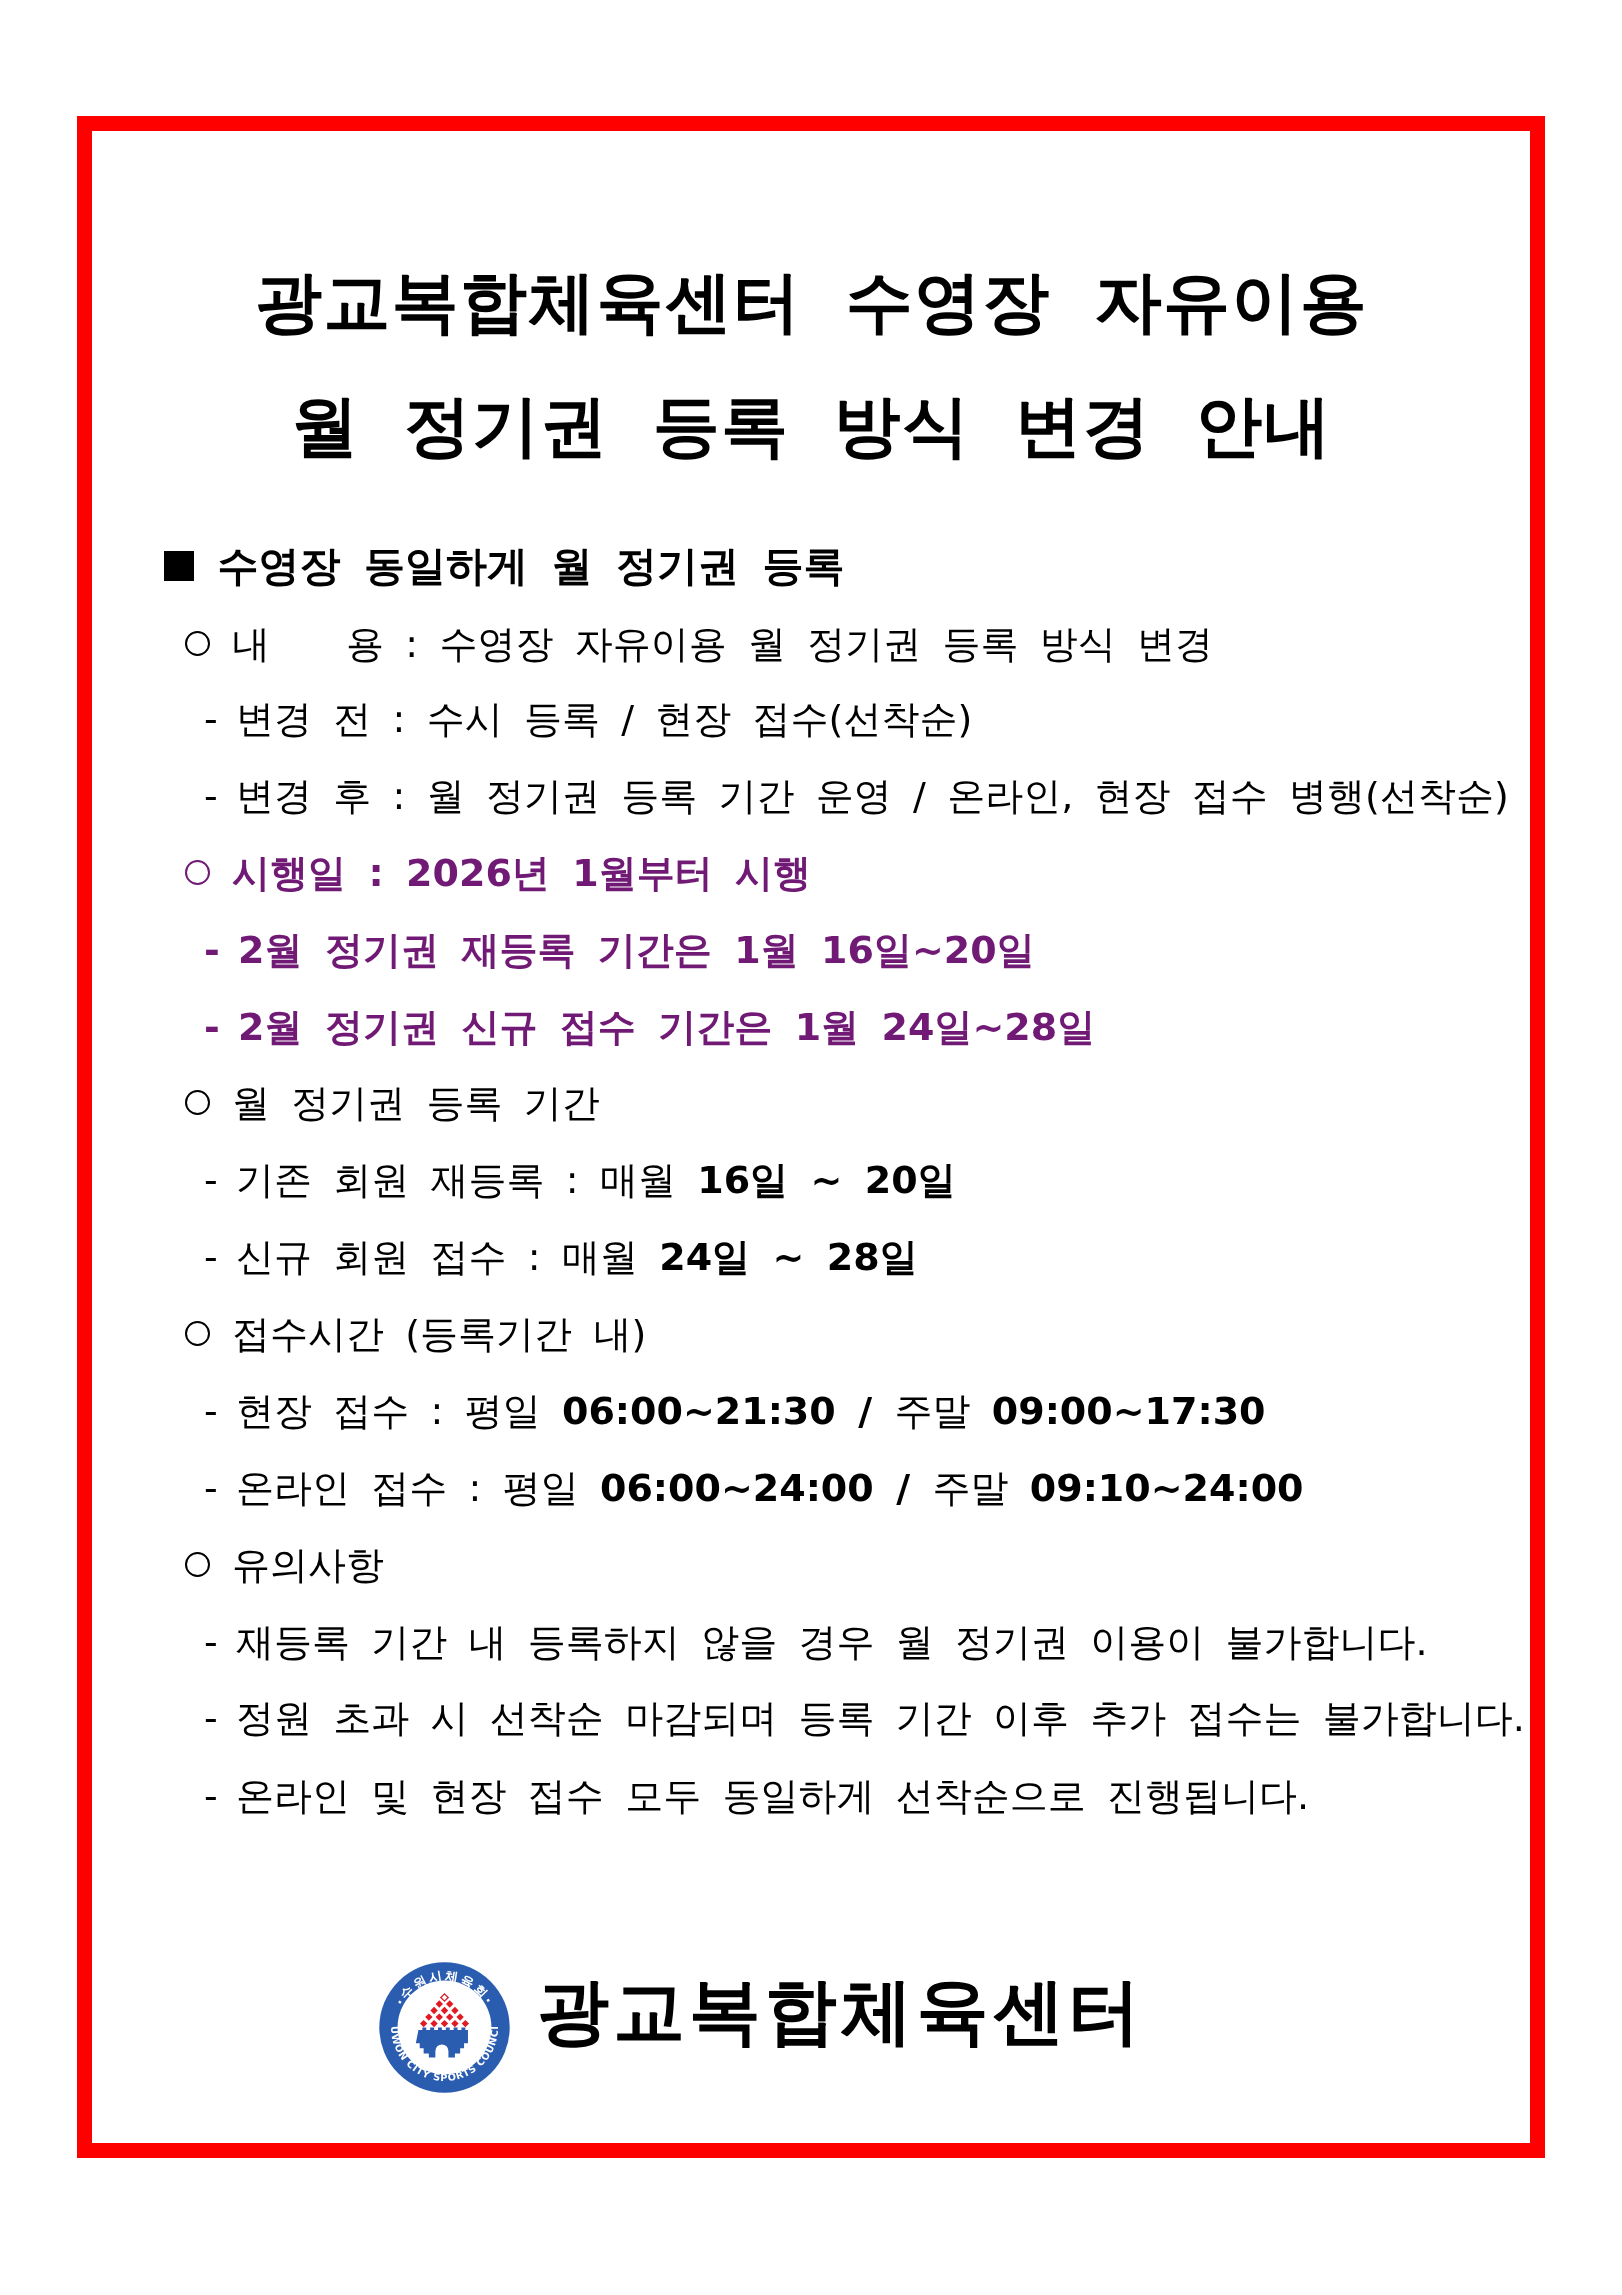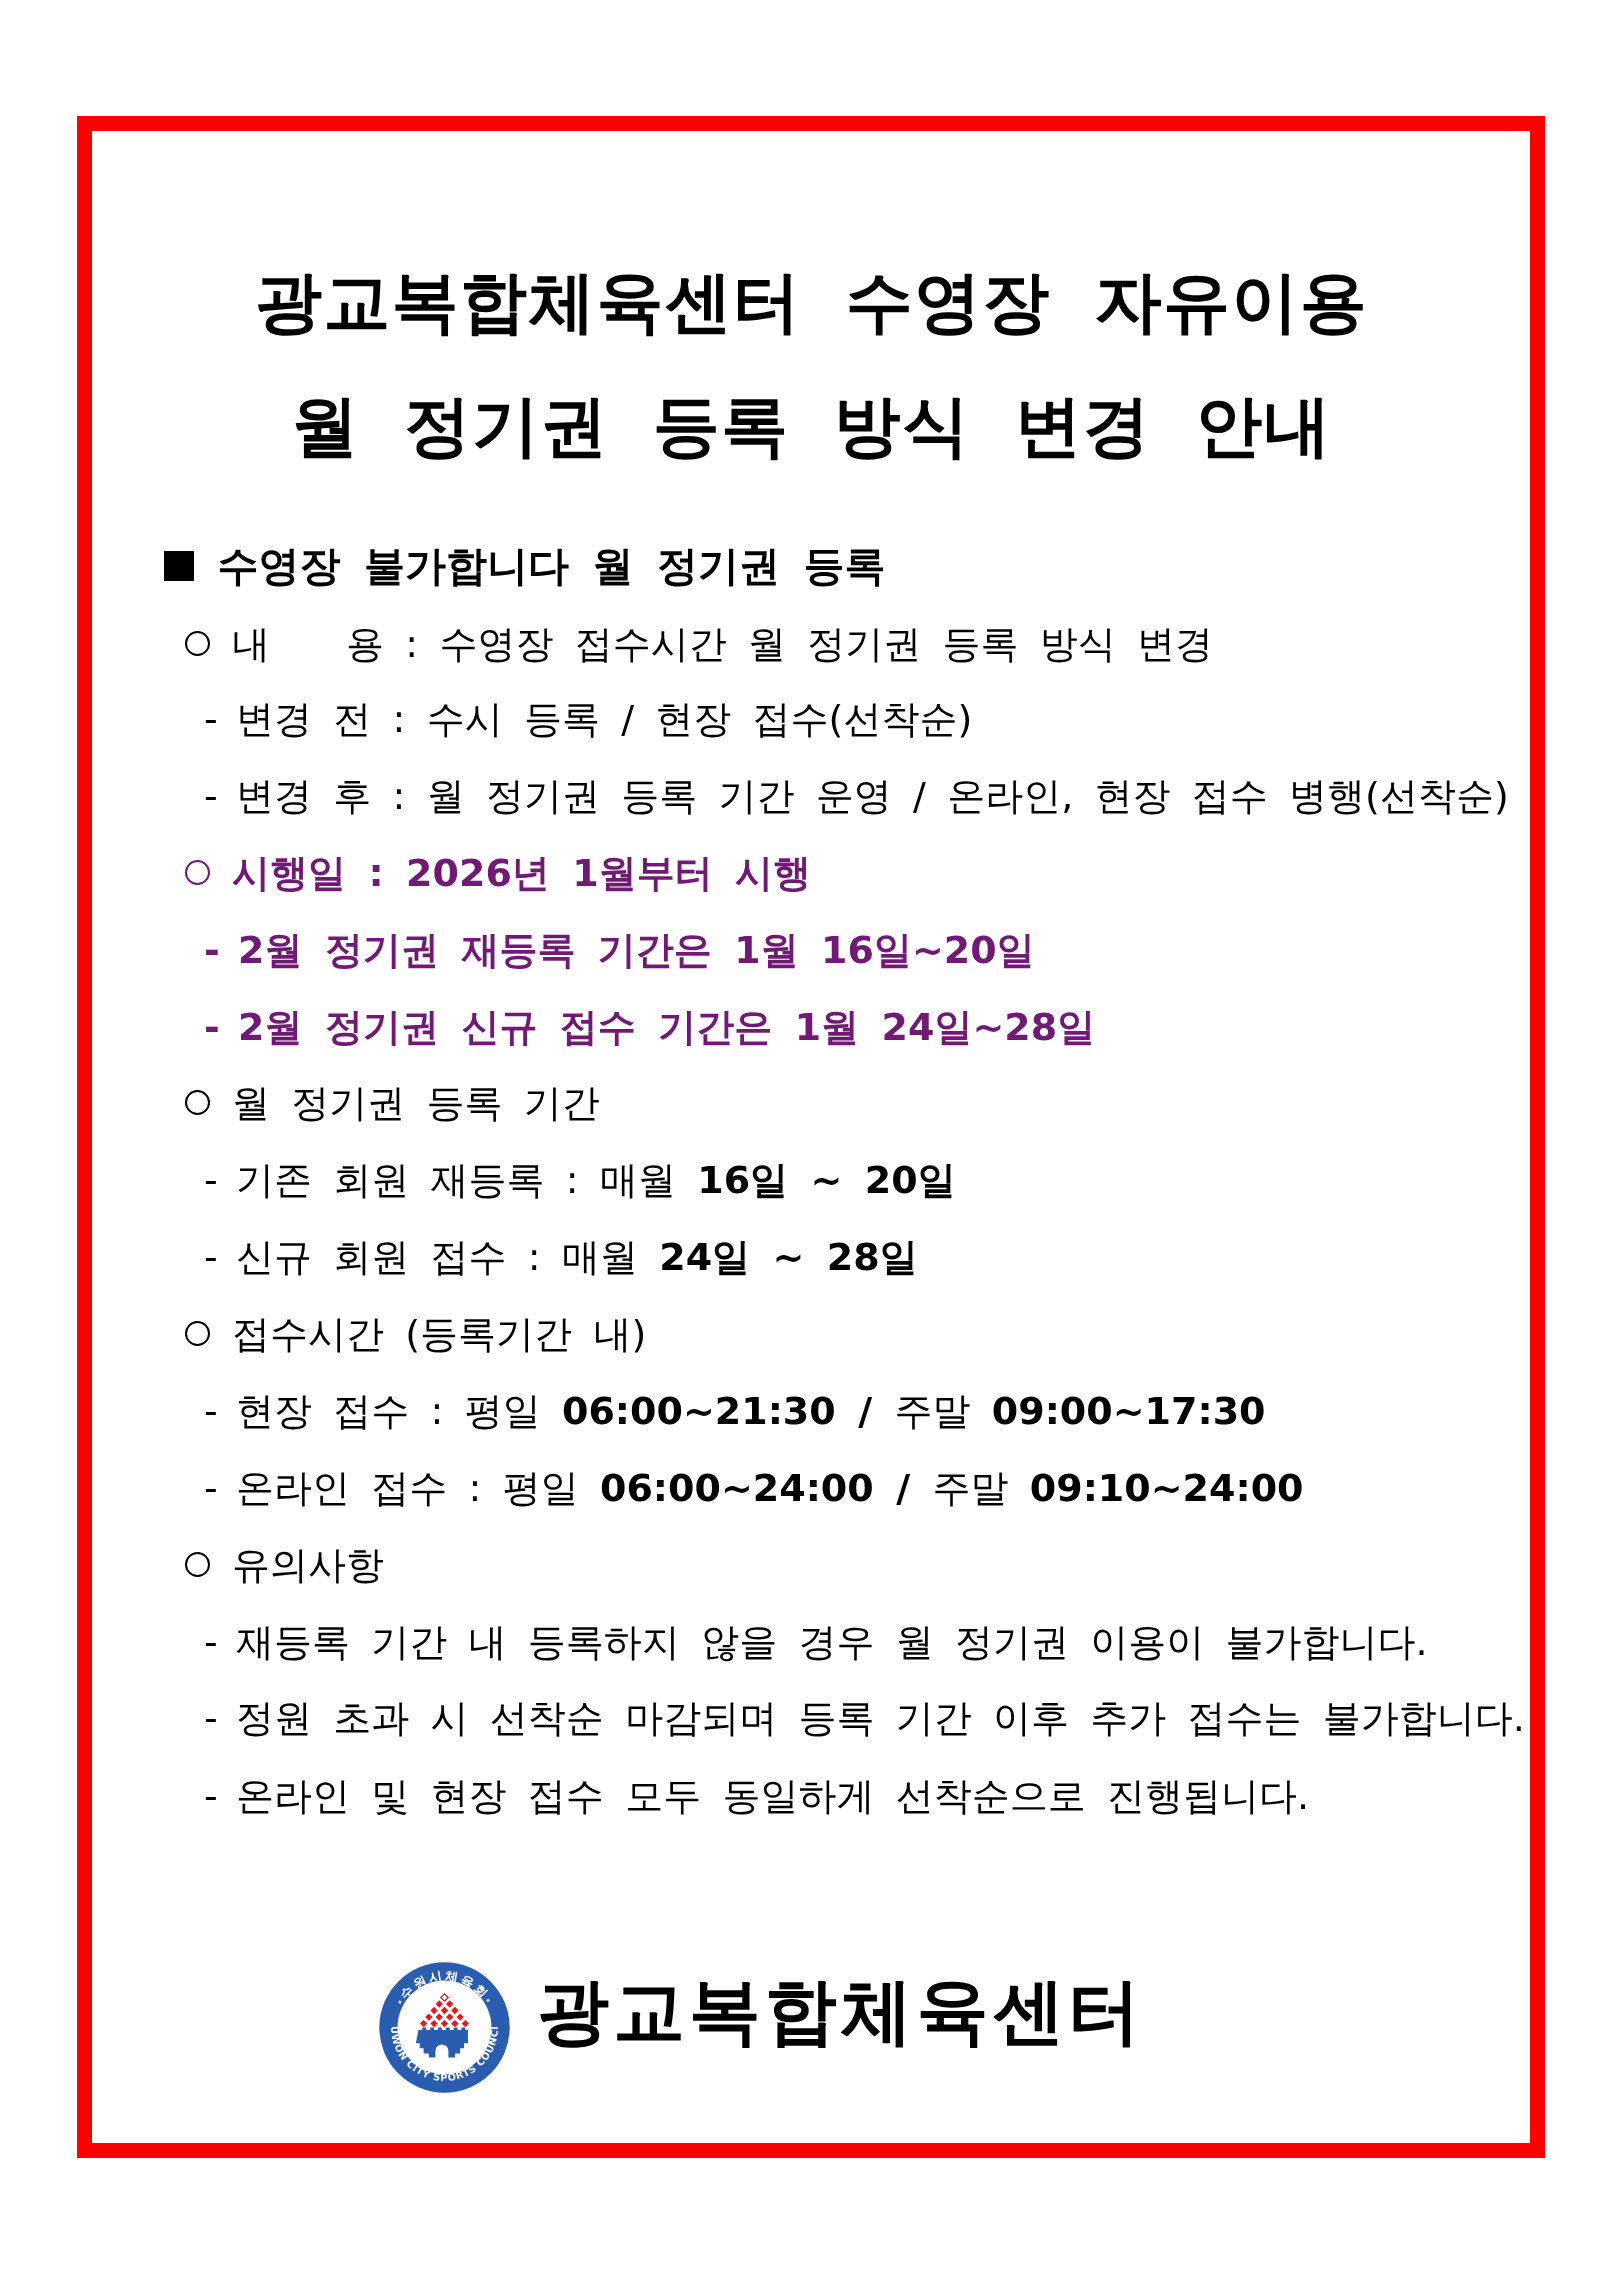--- a/index.html
+++ b/index.html
@@ -25,25 +25,25 @@
   </style>
 </head>
 <body>
 
 <div class="frame"></div>
 
 <div class="title" style="top:257px;">광교복합체육센터 수영장 자유이용</div>
 <div class="title" style="top:381px;">월 정기권 등록 방식 변경 안내</div>
 
 <div class="line section" style="left:164px; top:546px;">
-  <span class="sq"></span><span>수영장 불가합니다 월 정기권 등록</span>
+  <span class="sq"></span><span>수영장 동일하게 월 정기권 등록</span>
 </div>
 
 <div class="line w" style="left:185px; top:625px;">
-  <span class="circ"></span><span style="word-spacing:0;">내　　용</span><span> : </span><span>수영장 접수시간 월 정기권 등록 방식 변경</span>
+  <span class="circ"></span><span style="word-spacing:0;">내　　용</span><span> : </span><span>수영장 자유이용 월 정기권 등록 방식 변경</span>
 </div>
 
 <div class="line w" style="left:204px; top:700px;">
   <span class="dash">-</span><span>변경 전</span><span> : </span><span>수시 등록 / 현장 접수(선착순)</span>
 </div>
 
 <div class="line w" style="left:204px; top:777px;">
   <span class="dash">-</span><span>변경 후</span><span> : </span><span>월 정기권 등록 기간 운영 / 온라인, 현장 접수 병행(선착순)</span>
 </div>
 

